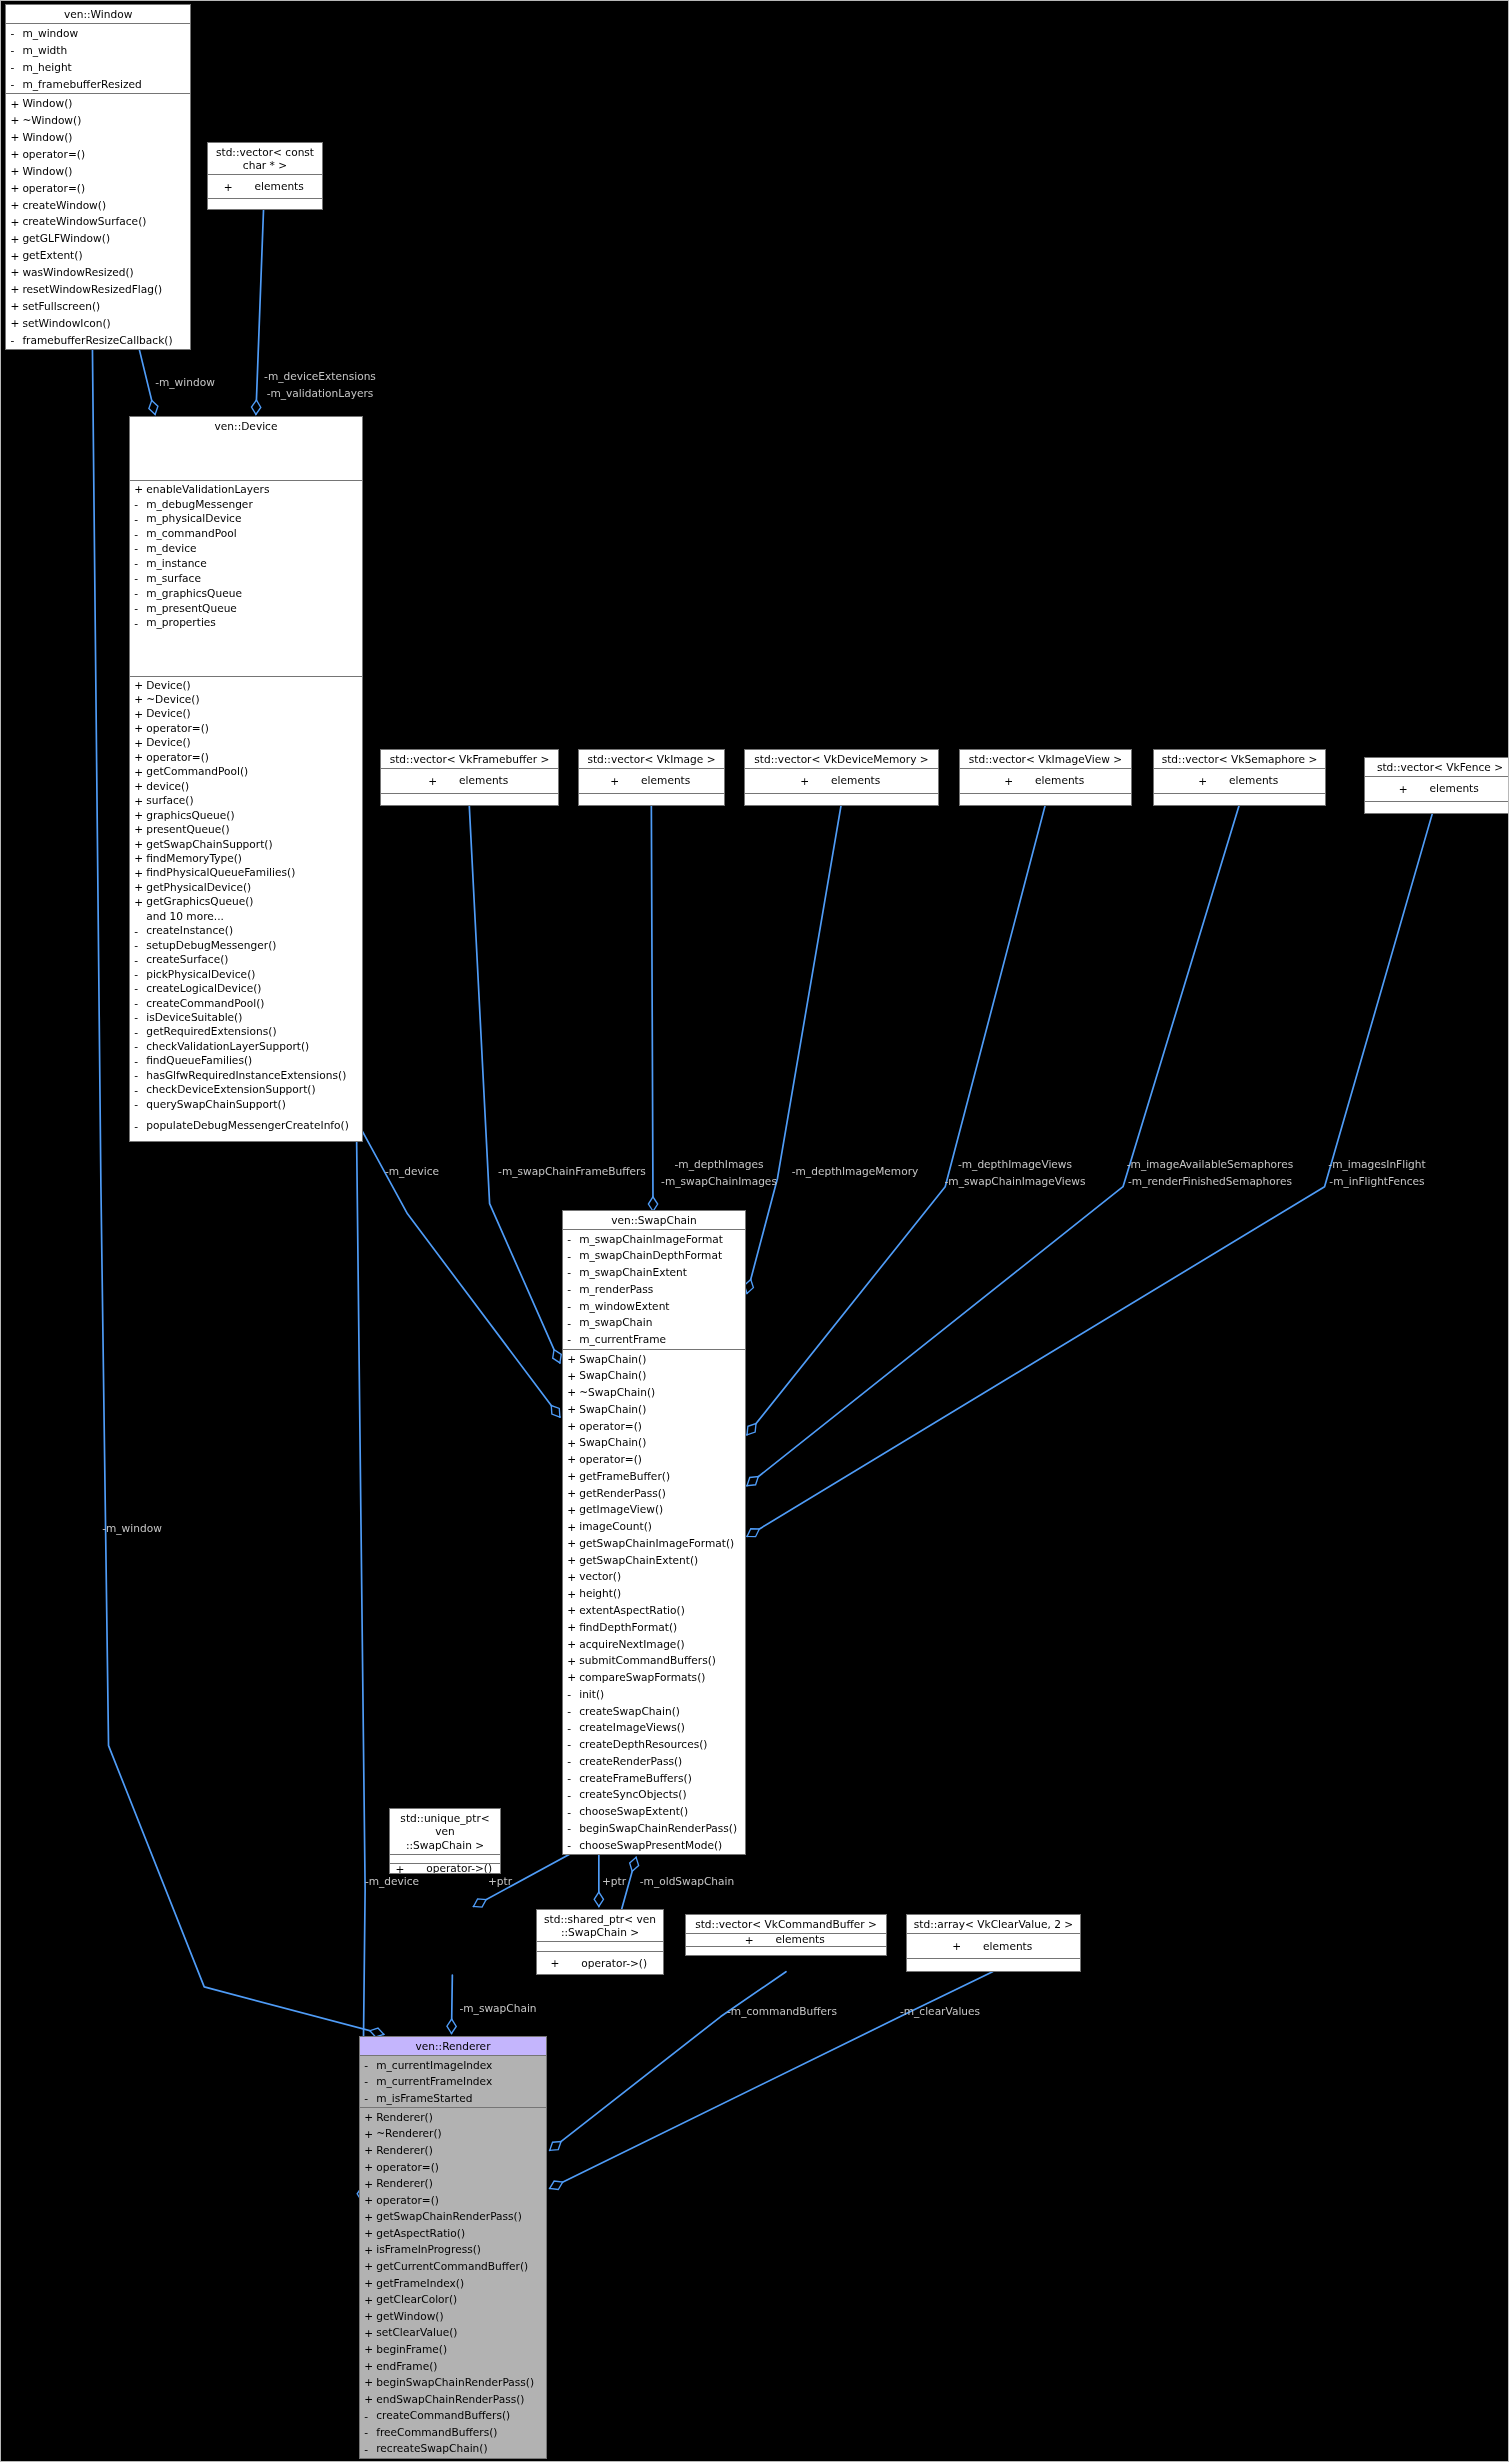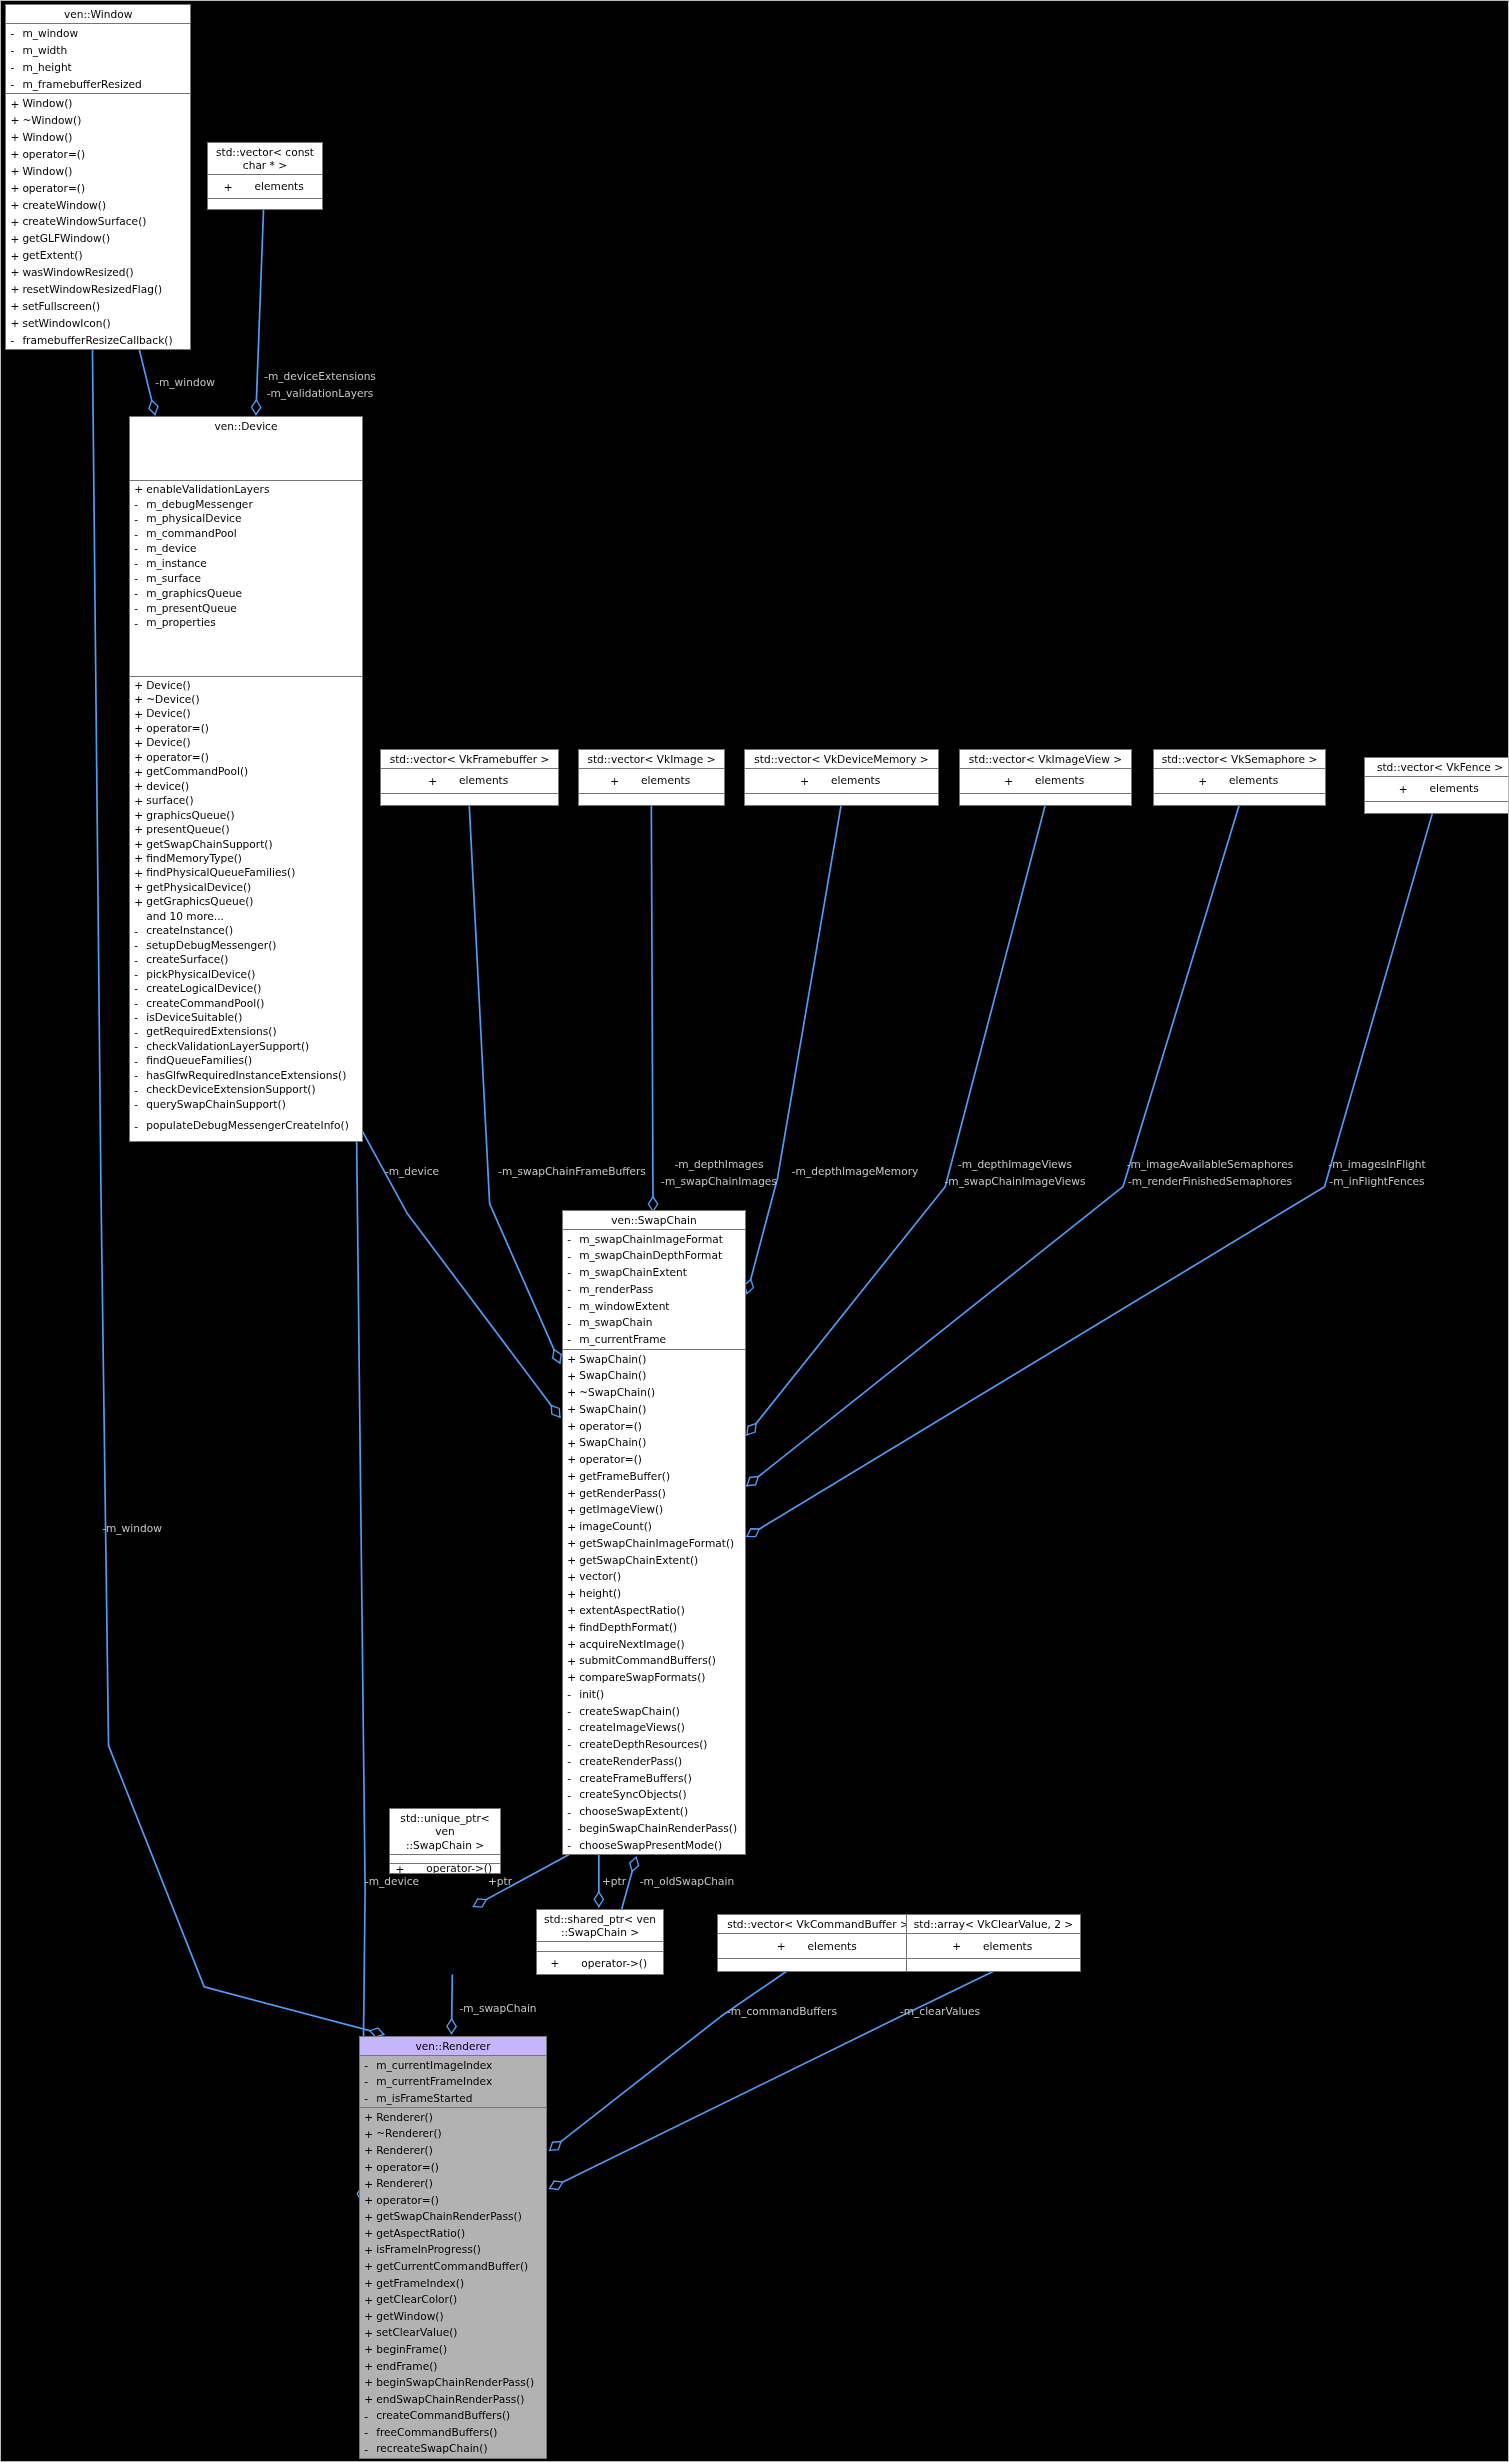--- a/index.html
+++ b/index.html
@@ -620,21 +620,21 @@
       <div class="class-title">std::shared_ptr&lt; ven
 ::SwapChain &gt;</div>
       <div class="compartment" style="flex-grow: 1;"></div>
       <div class="compartment" style="flex-grow: 1;">
         <div class="member-row centered" style="flex-grow: 1;">
           <span class="marker">+</span>
           <span class="mtext">operator-&gt;()</span>
         </div>
       </div>
     </div>
-    <div class="class-box" style="left: 684px; top: 1913px; width: 202px; height: 58px; margin-left: 32px;">
+    <div class="class-box" style="left: 684px; top: 1913px; width: 202px; height: 42px;">
       <div class="class-title">std::vector&lt; VkCommandBuffer &gt;</div>
       <div class="compartment" style="flex-grow: 1;">
         <div class="member-row centered" style="flex-grow: 1;">
           <span class="marker">+</span>
           <span class="mtext">elements</span>
         </div>
       </div>
       <div class="compartment" style="flex-grow: 1;"></div>
     </div>
     <div class="class-box" style="left: 905px; top: 1913px; width: 175px; height: 58px;">

